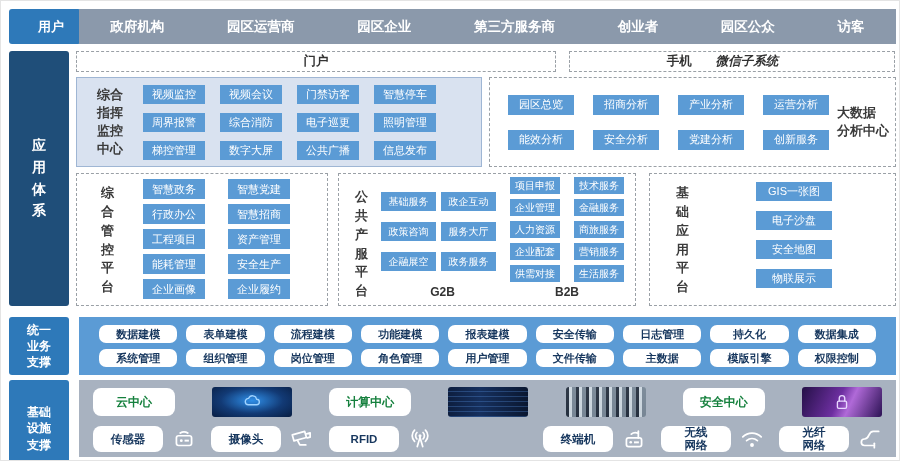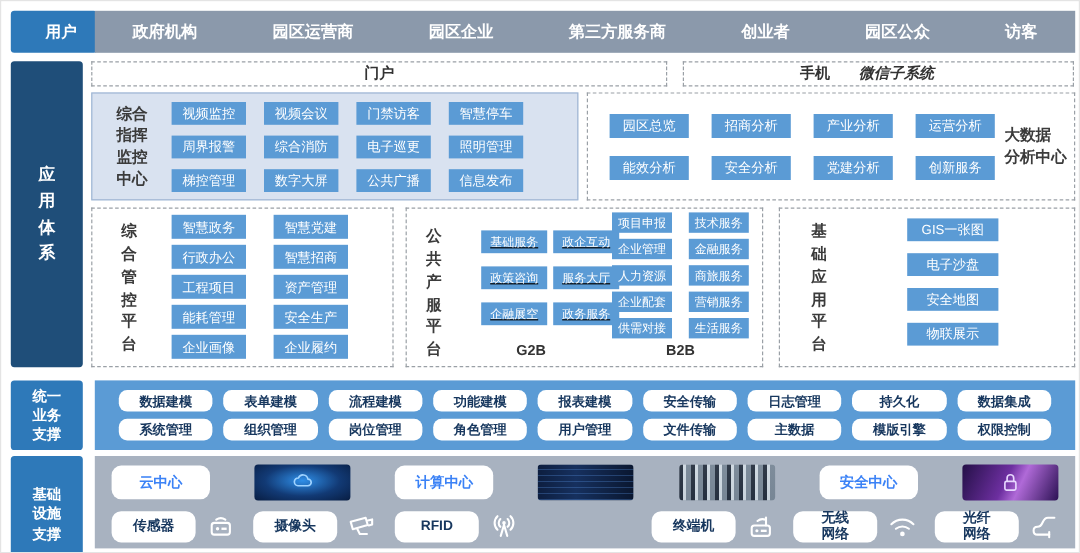--- a/index.html
+++ b/index.html
@@ -33,39 +33,39 @@
   .bd-label{margin-left:8px;font-weight:bold;font-size:13px;color:#3b3b3b;white-space:pre-line;line-height:1.4;}
 
   .vlabel{position:absolute;font-weight:bold;font-size:13px;color:#3b3b3b;white-space:pre-line;line-height:1.45;text-align:center;}
 
   #mgmt{left:75px;top:172px;width:252px;height:133px;}
   #mgmt .vlabel{left:24px;top:10px;}
   .mgmt-grid{position:absolute;left:66px;top:5px;display:grid;grid-template-columns:62px 62px;grid-auto-rows:20px;column-gap:23px;row-gap:5px;}
 
   #pubsvc{left:337px;top:172px;width:298px;height:133px;}
   #pubsvc .vlabel{left:16px;top:14px;}
-  .g2b-grid{position:absolute;left:62px;top:18px;display:grid;grid-template-columns:55px 55px;grid-auto-rows:19px;column-gap:5px;row-gap:11px;text-decoration:underline;}
+  .g2b-grid{position:absolute;left:42px;top:18px;display:grid;grid-template-columns:55px 55px;grid-auto-rows:19px;column-gap:5px;row-gap:11px;}
   .b2b-grid{position:absolute;left:171px;top:3px;display:grid;grid-template-columns:50px 50px;grid-auto-rows:17px;column-gap:14px;row-gap:5px;}
   .sub-caption{position:absolute;top:111px;text-align:center;font-weight:bold;font-size:12px;color:#333;}
   #g2b-caption{left:46px;width:115px;}
   #b2b-caption{left:171px;width:114px;}
   .g2b-grid .btn,.b2b-grid .btn{font-size:10px;}
 
   #basicapp{left:648px;top:172px;width:247px;height:133px;}
   #basicapp .vlabel{left:26px;top:10px;}
   .ba-col{position:absolute;left:106px;top:8px;display:grid;grid-template-columns:76px;grid-auto-rows:19px;row-gap:10px;}
 
   
   #bizbar{position:absolute;left:78px;top:316px;width:817px;height:58px;background:#5b9bd5;display:grid;grid-template-columns:repeat(9,1fr);column-gap:9px;row-gap:6px;padding:8px 20px;box-sizing:border-box;}
   .pill{background:#fff;border-radius:7px;color:#17375e;font-weight:bold;font-size:11px;display:flex;align-items:center;justify-content:center;white-space:nowrap;}
 
   
   #infrabar{position:absolute;left:78px;top:379px;width:817px;height:77px;background:#a8b2c0;box-sizing:border-box;padding:7px 14px 6px;}
   .infra-row1{display:flex;justify-content:space-between;align-items:center;height:30px;}
-  .center-pill{width:82px;height:28px;background:#fff;border-radius:8px;color:#3b82f6;font-weight:bold;font-size:12px;display:flex;align-items:center;justify-content:center;}
+  .center-pill{width:82px;height:28px;background:#fff;border-radius:8px;color:#15803d;font-weight:bold;font-size:12px;display:flex;align-items:center;justify-content:center;}
   .photo{width:80px;height:30px;border-radius:3px;display:flex;align-items:center;justify-content:center;}
   .photo-cloud{background:radial-gradient(ellipse at 50% 45%, #2f8fe8 0%, #123a75 55%, #081d42 100%);}
   .photo-circuit{background:repeating-linear-gradient(0deg, rgba(90,150,230,.30) 0 1px, transparent 1px 5px),linear-gradient(90deg,#0d1e3f,#16305e 40%,#0a1730);}
   .photo-server{background:repeating-linear-gradient(90deg, rgba(25,35,50,.85) 0 3px, rgba(210,220,228,.9) 3px 6px, rgba(120,135,150,.9) 6px 10px),linear-gradient(180deg,#b9c2cc,#6d7a88);}
   .photo-lock{background:linear-gradient(115deg,#241047,#6d2fa0 45%,#b06ad8 60%,#2c1254);}
   .infra-row2{display:flex;align-items:center;margin-top:8px;height:28px;gap:14px;}
   .dev{display:flex;align-items:center;gap:8px;}
   .dev-pill{min-width:56px;padding:0 7px;height:26px;background:#fff;border-radius:8px;color:#17375e;font-weight:bold;font-size:11.5px;display:flex;align-items:center;justify-content:center;white-space:pre-line;text-align:center;line-height:1.1;}
   .dev-icon svg{width:26px;height:26px;stroke:#fff;fill:none;stroke-width:1.6;stroke-linecap:round;stroke-linejoin:round;display:block;}
   #dev-terminal{margin-left:96px;}

